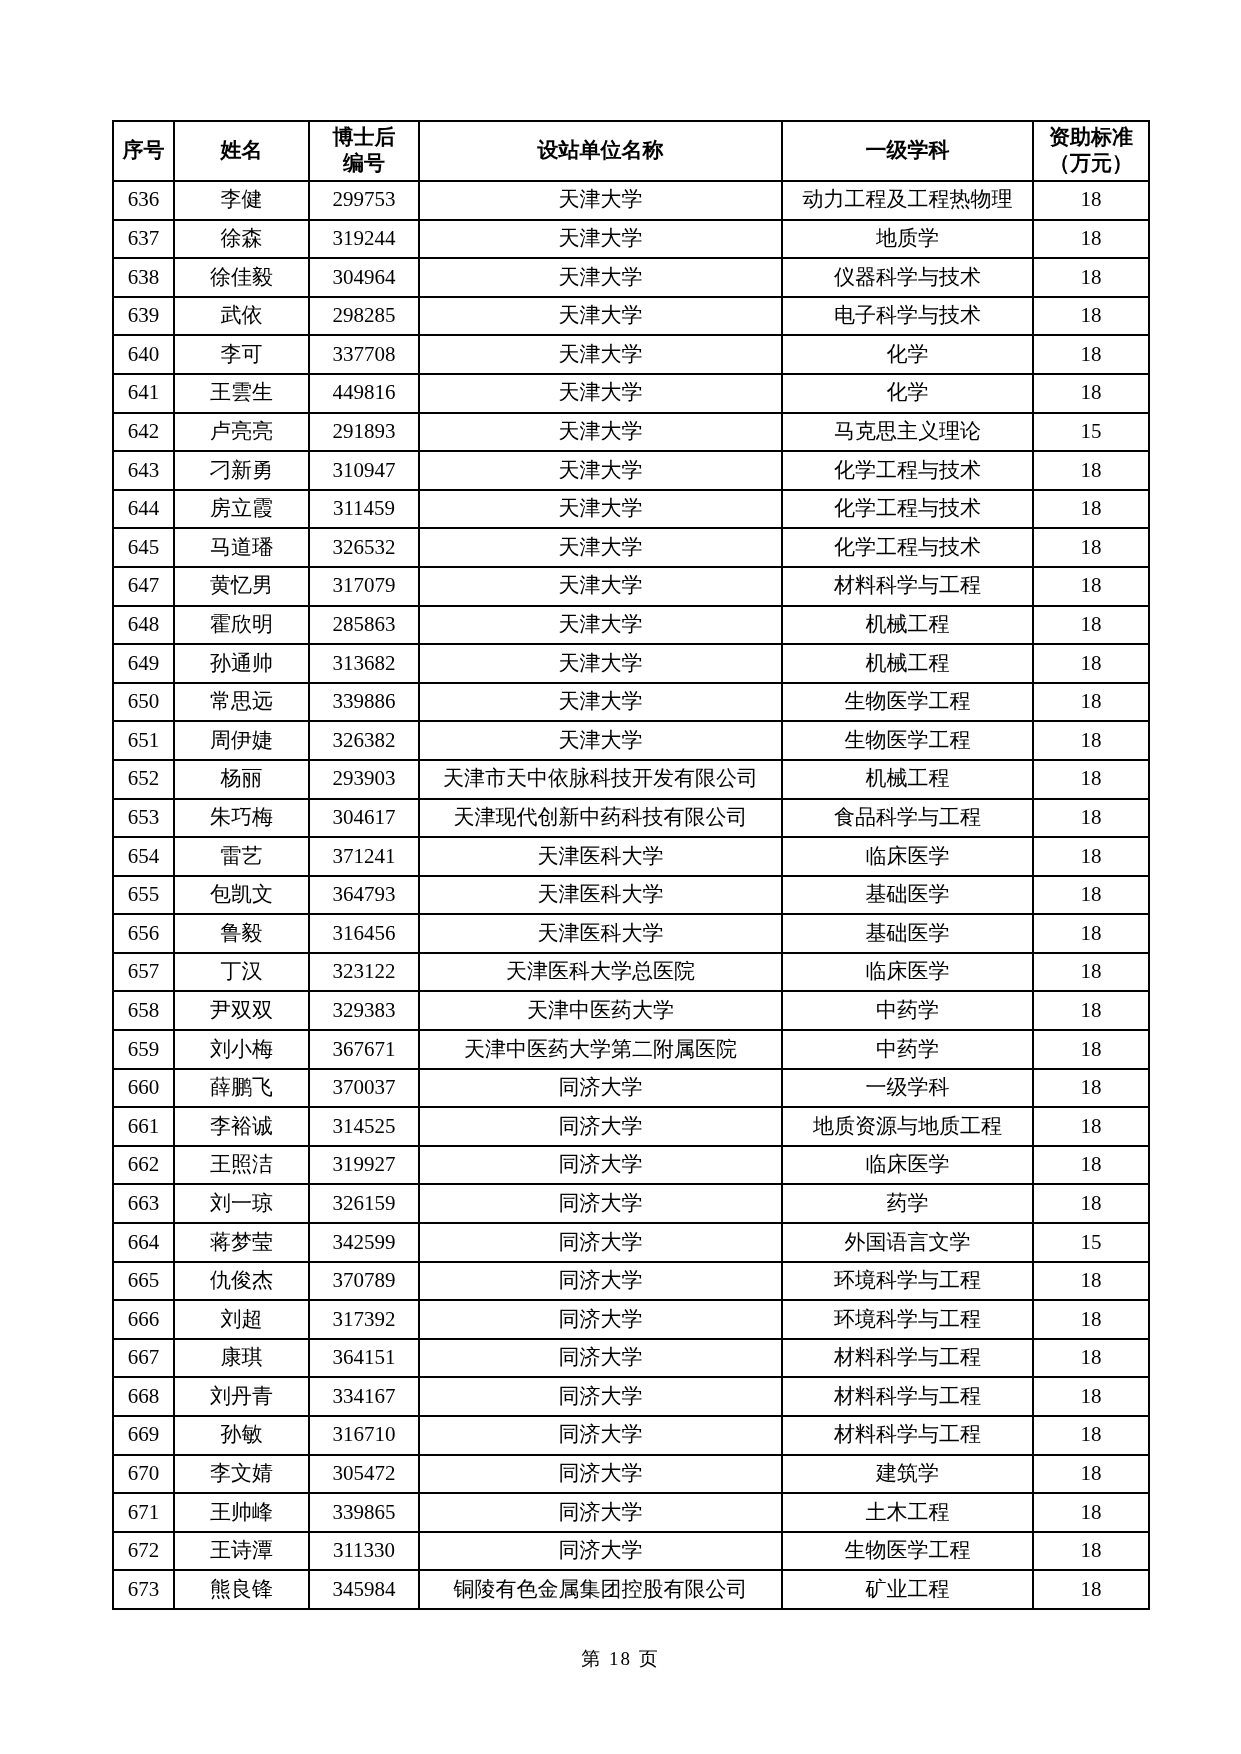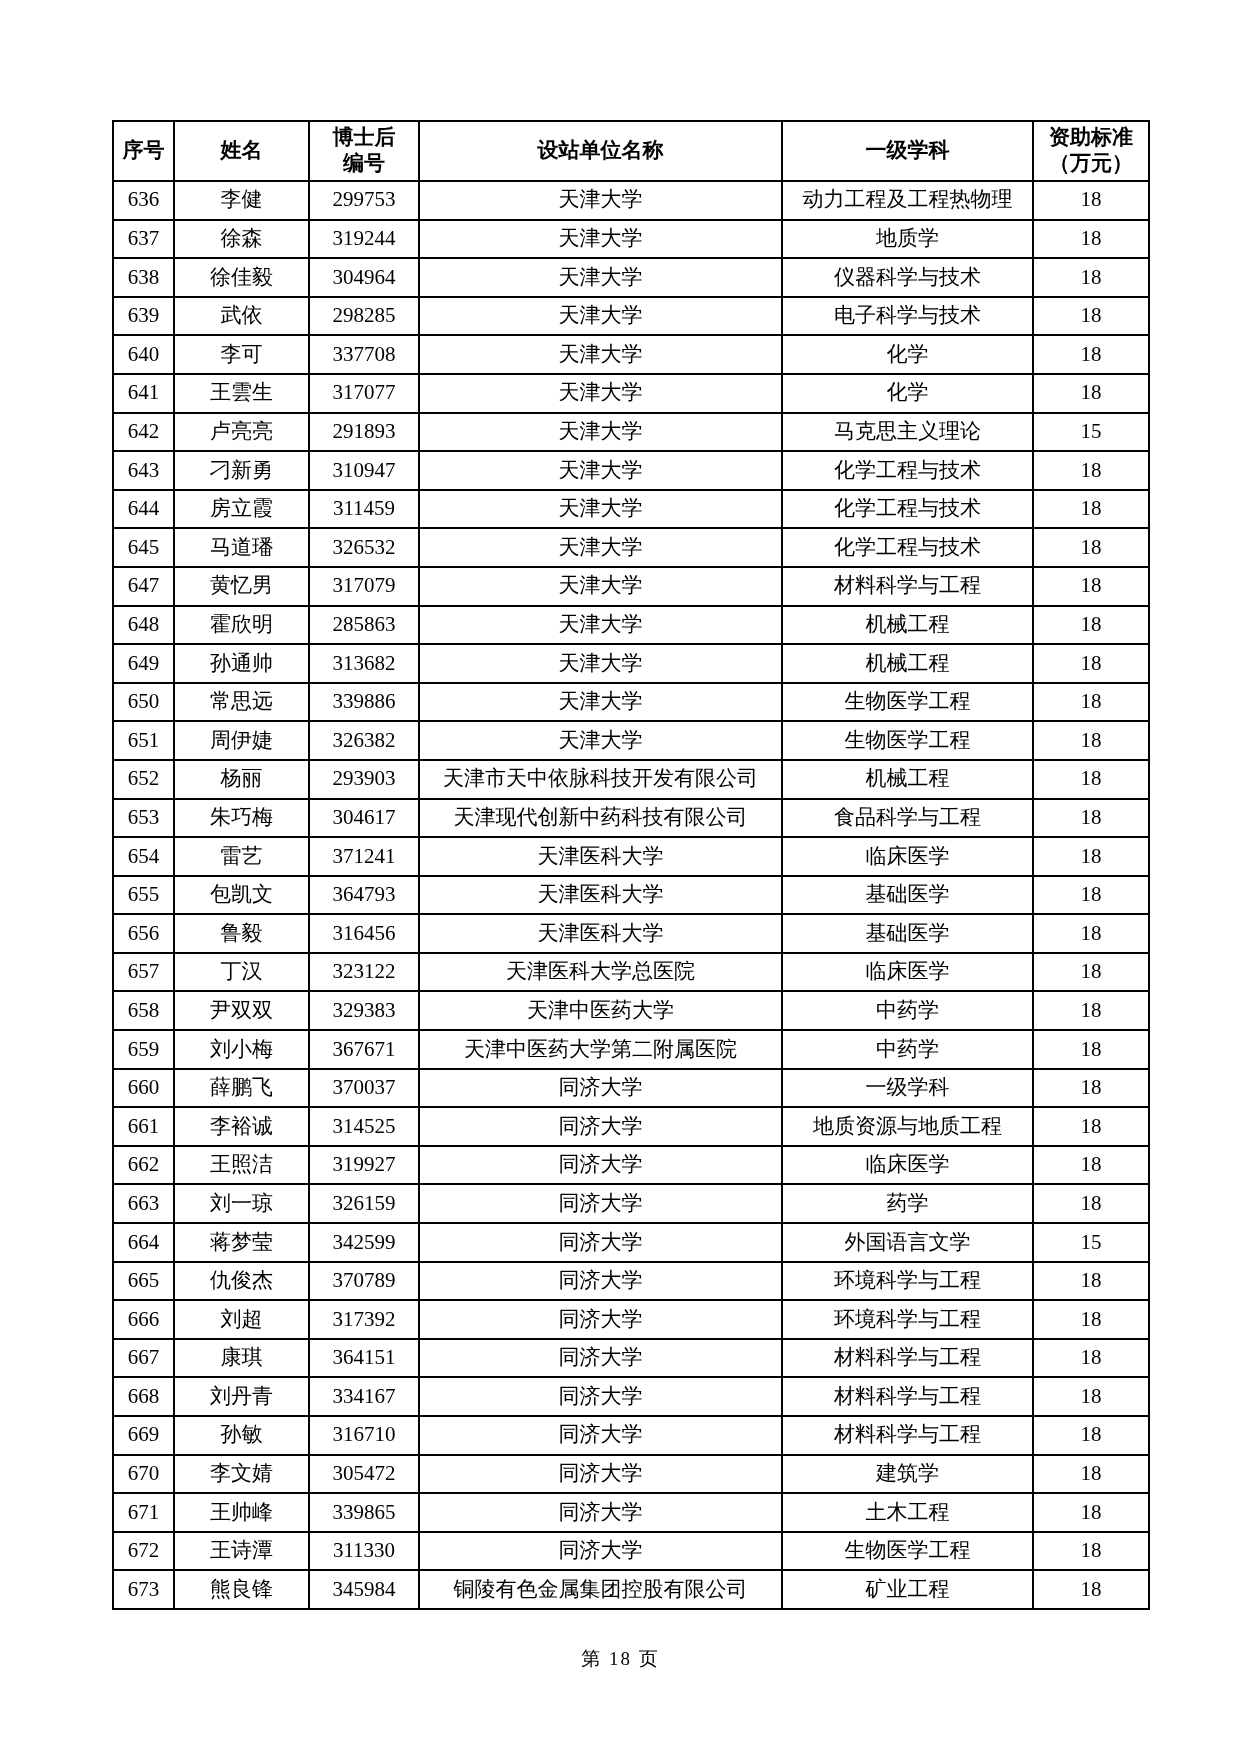--- a/index.html
+++ b/index.html
@@ -116,21 +116,21 @@
           <td>640</td>
           <td>李可</td>
           <td>337708</td>
           <td>天津大学</td>
           <td>化学</td>
           <td>18</td>
         </tr>
         <tr>
           <td>641</td>
           <td>王雲生</td>
-          <td>317077</td>
+          <td>449816</td>
           <td>天津大学</td>
           <td>化学</td>
           <td>18</td>
         </tr>
         <tr>
           <td>642</td>
           <td>卢亮亮</td>
           <td>291893</td>
           <td>天津大学</td>
           <td>马克思主义理论</td>

